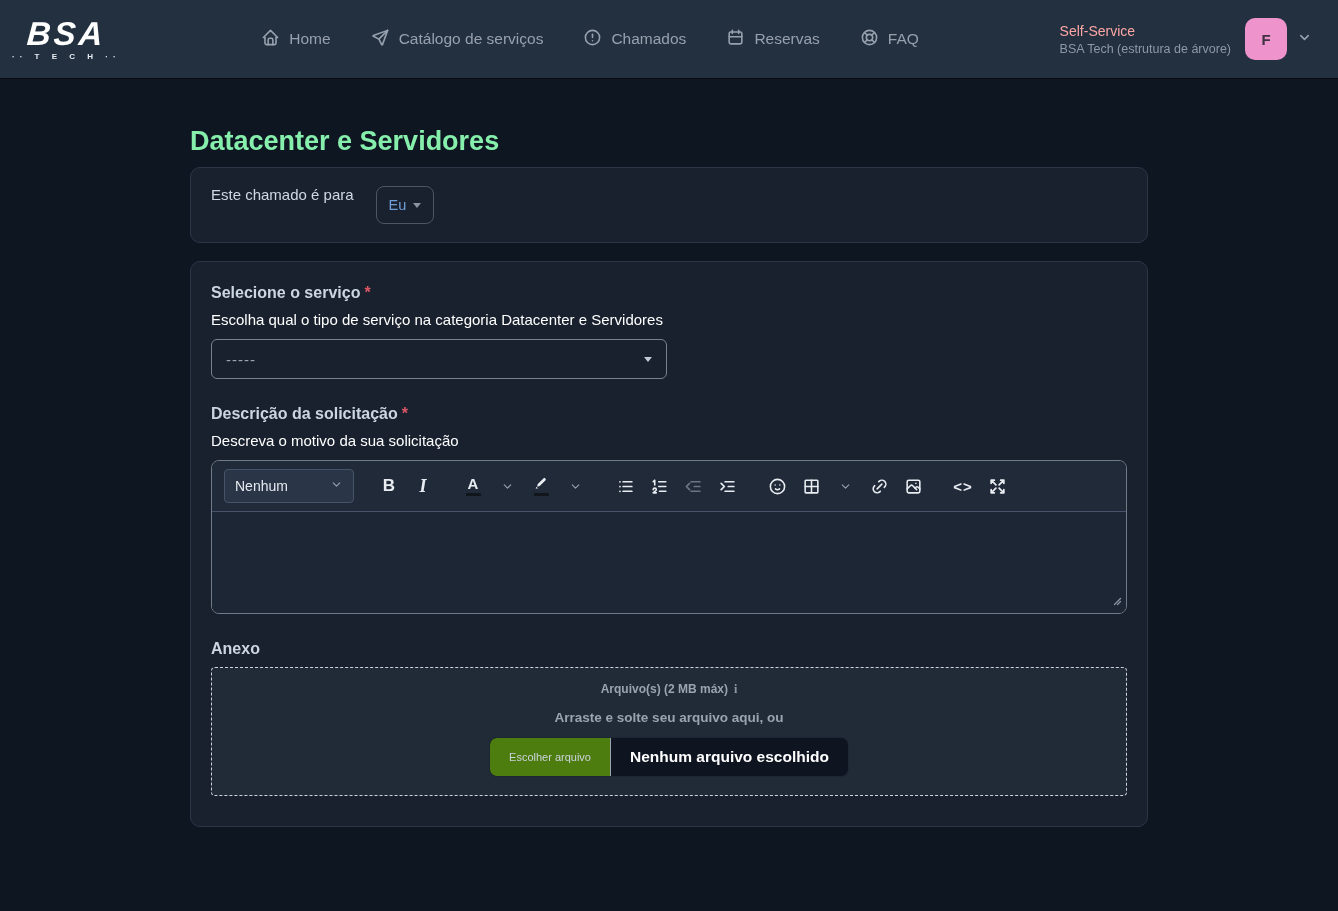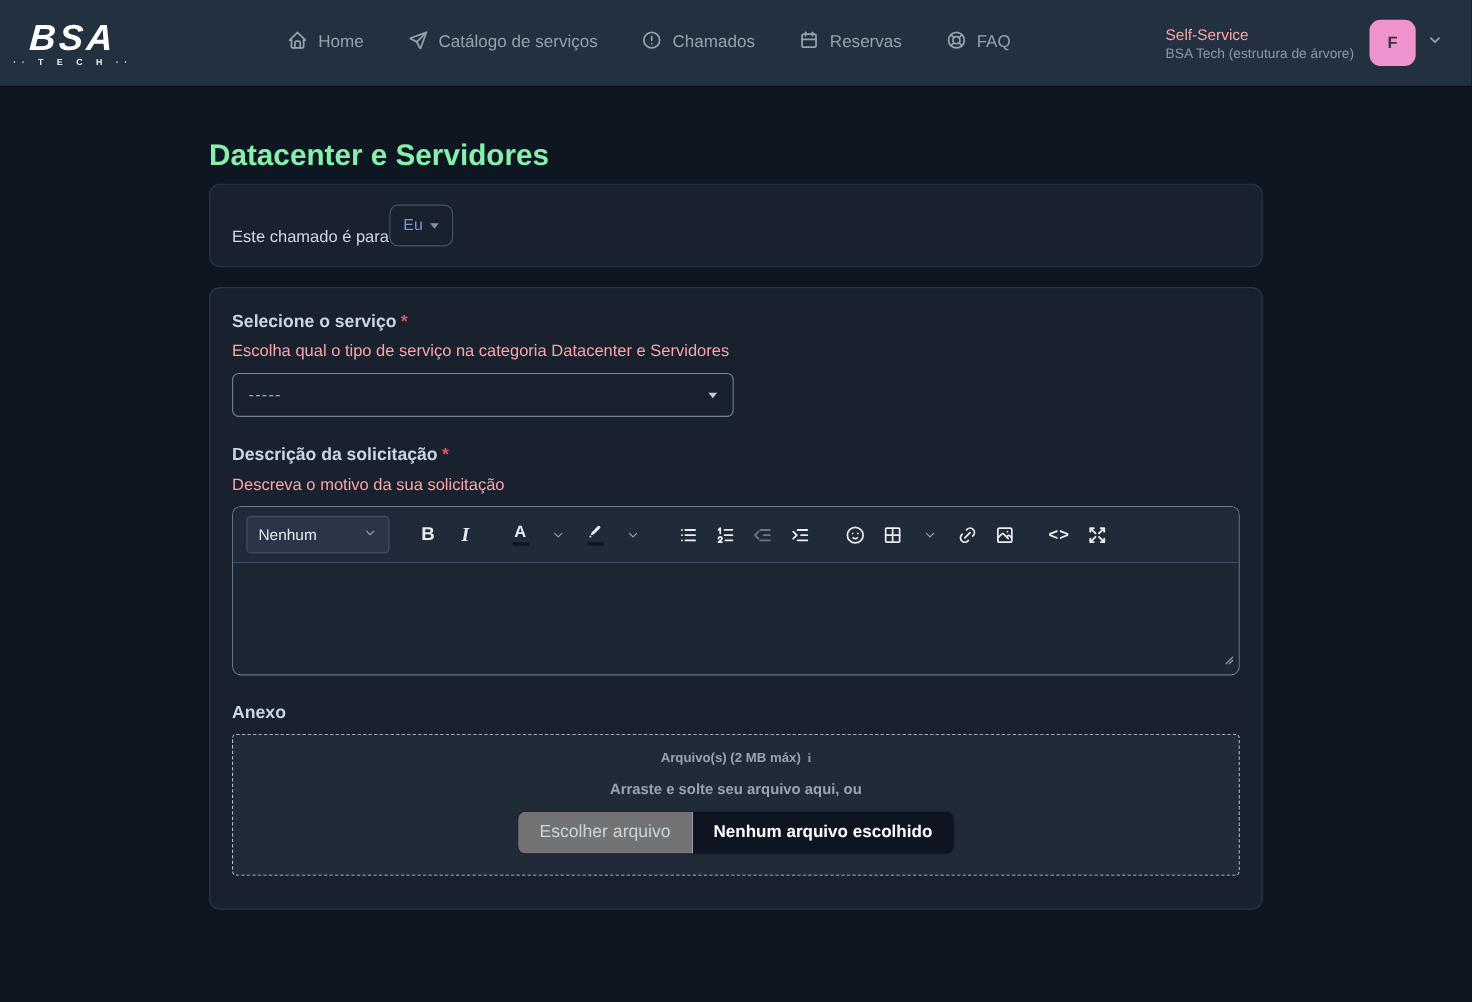--- a/index.html
+++ b/index.html
@@ -49,36 +49,36 @@
   .page-title { margin:0 0 10px; font-size:27px; font-weight:600; color:#86efac; }
   .page-subtitle { margin:0 0 35px; font-size:15px; color:#96a0af; }
 
   .card {
     background:#19212e;
     border:1px solid #2b3647;
     border-radius:10px;
   }
   .requester-card {
     padding:18px 20px; margin-bottom:18px;
-    display:flex; align-items:flex-end; 
+    display:flex; align-items:flex-start; gap:22px;
   }
   .requester-label { font-size:15px; color:#cfd8e3; }
   .eu-btn {
     background:transparent; border:1px solid #4a5566; border-radius:8px;
     color:#6f9ed6; font-size:14.5px; font-family:inherit;
     padding:10px 12px; display:flex; align-items:center; gap:7px; cursor:pointer;
   }
   .tri-down { width:0; height:0; border-left:4px solid transparent; border-right:4px solid transparent; border-top:5px solid #8a94a2; }
 
   .form-card { padding:22px 20px 30px; }
   .field { margin-bottom:26px; }
   .field:last-child { margin-bottom:0; }
   .field-label { font-size:16px; font-weight:700; color:#ccd6e3; margin-bottom:9px; }
   .req-mark { color:#dd5666; margin-left:4px; font-weight:700; }
-  .field-helper { font-size:15px; color:#fca5a5; margin-bottom:11px; }
+  .field-helper { font-size:15px; color:#ffffff; margin-bottom:11px; }
 
   .select-control {
     width:456px; height:40px;
     border:1px solid #78828f; border-radius:6px;
     display:flex; align-items:center; justify-content:space-between;
     padding:0 14px; cursor:pointer;
     color:#9aa5b5; font-size:15px; letter-spacing:1px;
   }
   .select-control .tri-down { border-top-color:#c3cad3; }
 
@@ -123,21 +123,21 @@
     text-align:center; cursor:pointer;
   }
   .dz-title { color:#99a3b2; font-weight:700; font-size:12px; }
   .info-i { font-family:"Liberation Serif", serif; font-weight:700; margin-left:6px; color:#8d98a6; }
   .dz-sub { color:#99a3b2; font-weight:700; font-size:13.5px; margin-top:13px; }
   .file-input {
     margin:12px auto 0; display:inline-flex; align-items:stretch;
     height:40px; border-radius:8px; overflow:hidden; background:#0e1420;
     border:1px solid #1d2634; cursor:pointer;
   }
-  .file-choose { background:#737373; color:#ccd4de; font-size:16px; display:flex; align-items:center; padding:0 19px; }
+  .file-choose { background:#4d7c0f; color:#ccd4de; font-size:11px; display:flex; align-items:center; padding:0 19px; }
   .file-divider { width:1px; background:#9aa3b0; }
   .file-name { color:#ffffff; font-weight:700; font-size:15.5px; display:flex; align-items:center; padding:0 19px; }
 </style>
 </head>
 <body>
 
 <header class="navbar">
   <div class="brand">
     <div class="brand-main">BSA</div>
     <div class="brand-sub">·· T E C H ··</div>

